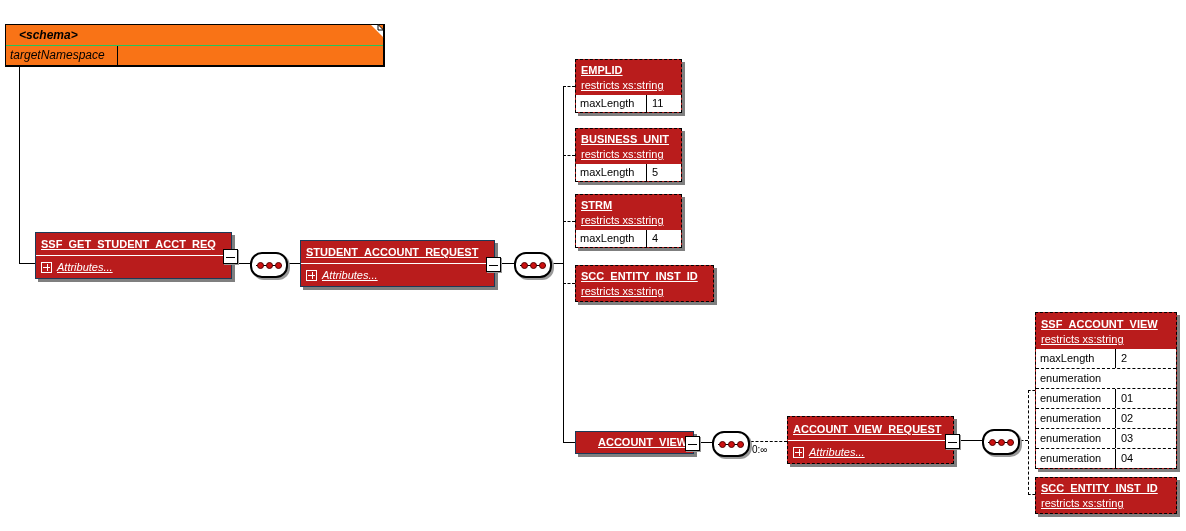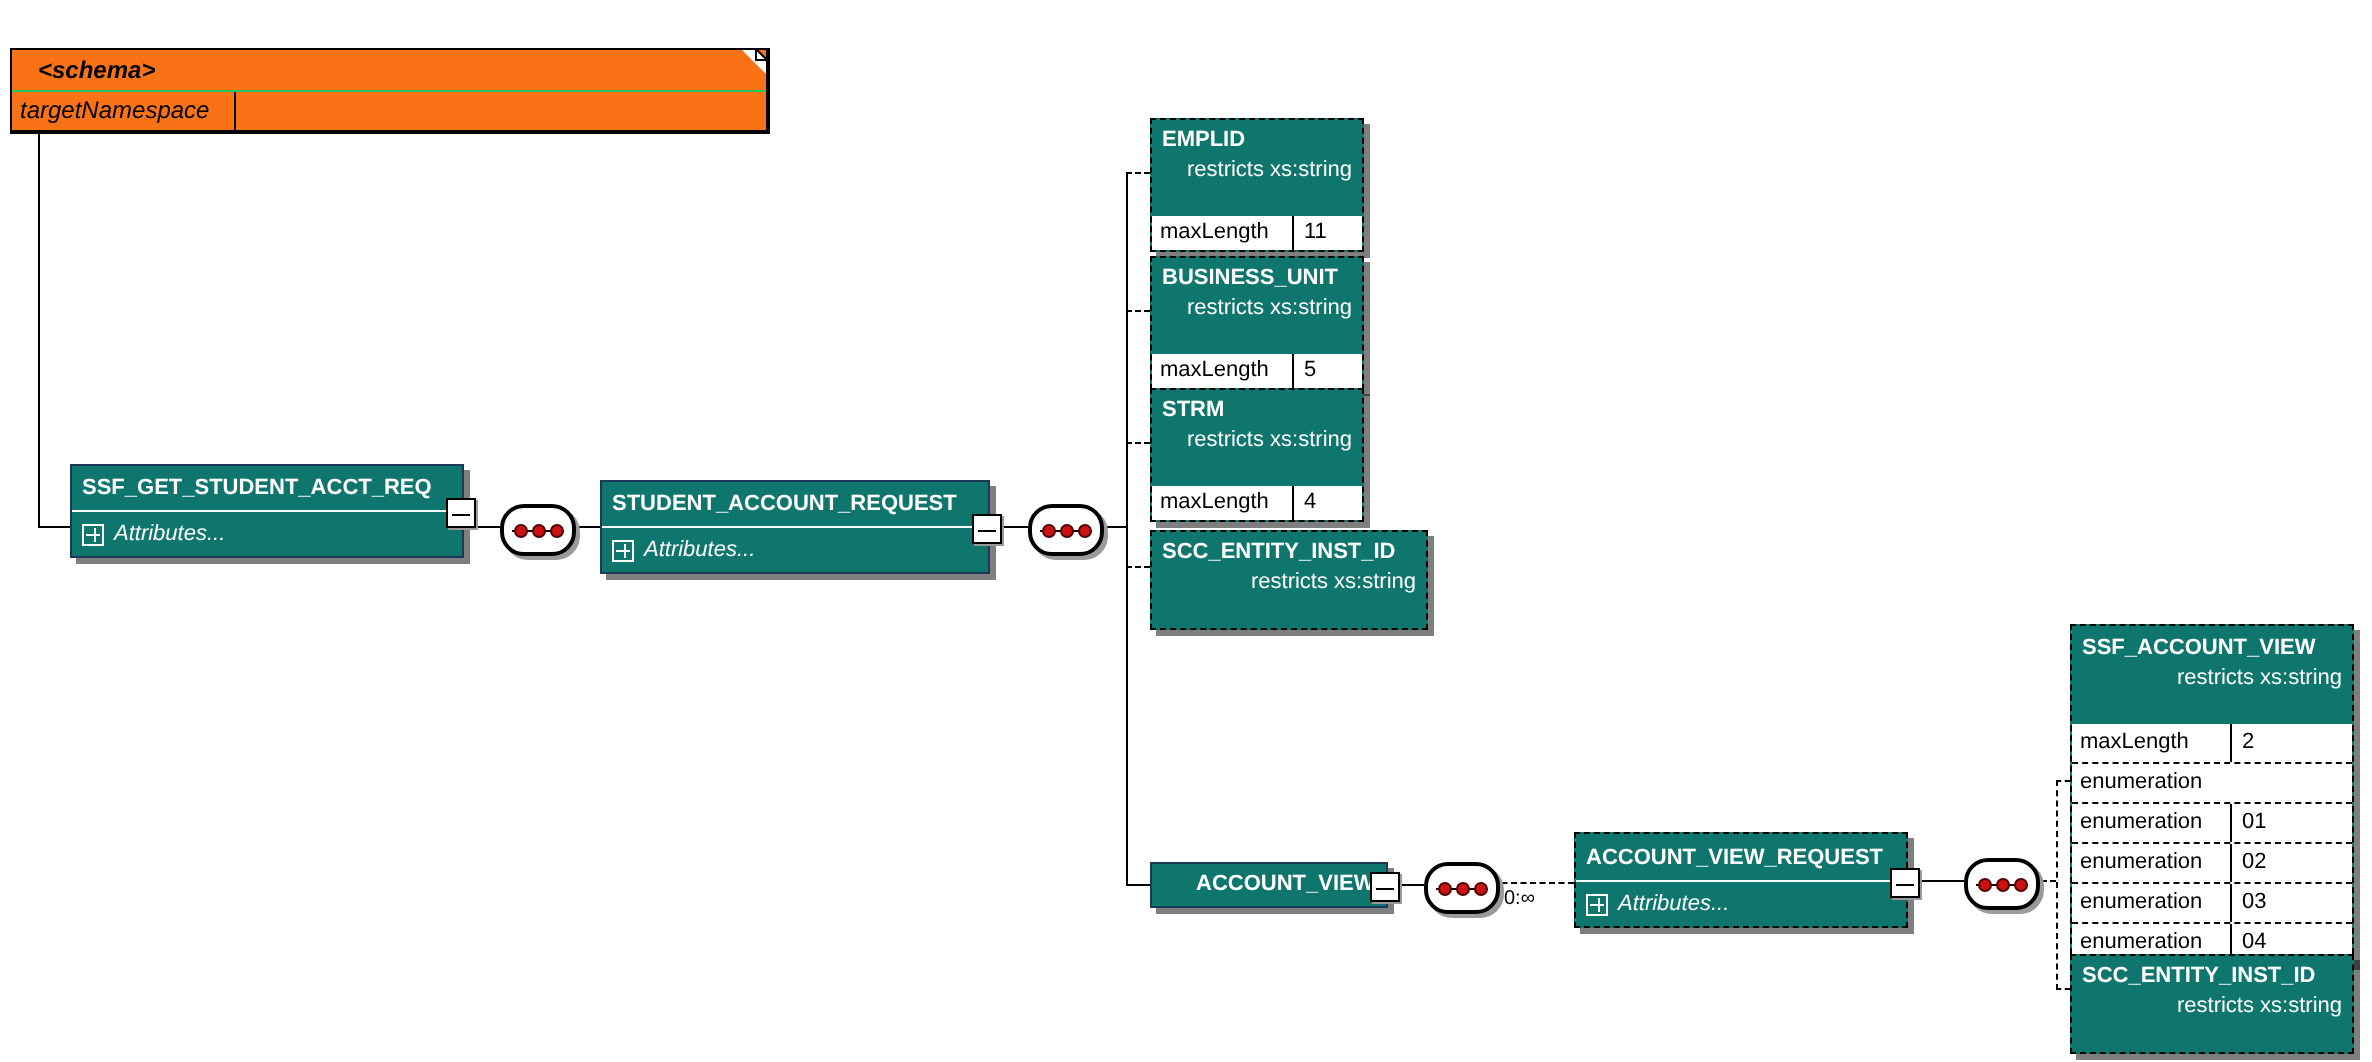--- a/index.html
+++ b/index.html
@@ -17,27 +17,27 @@
     position:absolute;left:5px;top:24px;width:377px;background:#f97316;
     border:1px solid #000;border-right-width:2px;border-bottom-width:2px;font-style:italic;
   }
   .schema-title{font-size:12px;font-weight:bold;padding:3px 6px 3px 13px;height:14px;line-height:14px;}
   .schema-row{display:flex;border-top:1px solid #22c55e;height:19px;line-height:19px;font-size:12px;gap:43px;}
   .schema-cell-name{width:103px;border-right:1px solid #000;padding:0 4px;white-space:nowrap;}
   .schema-cell-value{flex:1;padding:0 5px;white-space:nowrap;overflow:hidden;}
   .dogear{position:absolute;top:-1px;right:-1px;}
   
   .node{
-    position:absolute;background:#0f766e;color:#fff;
-    border:1px solid #1C3A57;box-shadow:3px 3px 0 0 rgba(0,0,0,0.50);
+    position:absolute;background:#b91c1c;color:#fff;
+    border:1px solid #1C3A57;box-shadow:3px 3px 0 0 rgba(0,0,0,0.50);text-decoration:underline;
   }
   .node.dashed{border:1px dashed #000;}
   .node-title{font-size:11px;font-weight:bold;line-height:15px;padding:4px 5px 3px;white-space:nowrap;}
   .node-title.tight{padding:3px 5px 0;}
-  .node-sub{font-size:11px;line-height:14px;padding:0 5px 16px;white-space:nowrap;text-align:right;}
+  .node-sub{font-size:11px;line-height:14px;padding:0 5px 3px;white-space:nowrap;}
   .attr-row{
     border-top:1px solid #fff;height:22px;display:flex;align-items:center;gap:5px;
     padding:0 5px;font-size:11px;font-style:italic;white-space:nowrap;
   }
   .plusbox{position:relative;width:9px;height:9px;border:1px solid #fff;flex:0 0 auto;}
   .plusbox::before{content:"";position:absolute;left:1px;right:1px;top:50%;height:1px;background:#fff;}
   .plusbox::after{content:"";position:absolute;top:1px;bottom:1px;left:50%;width:1px;background:#fff;}
   .facets{background:#fff;color:#000;font-size:11px;}
   .facet-row{display:flex;height:17px;line-height:17px;}
   .facet-row + .facet-row{border-top:1px dashed #000;align-items:center;}

